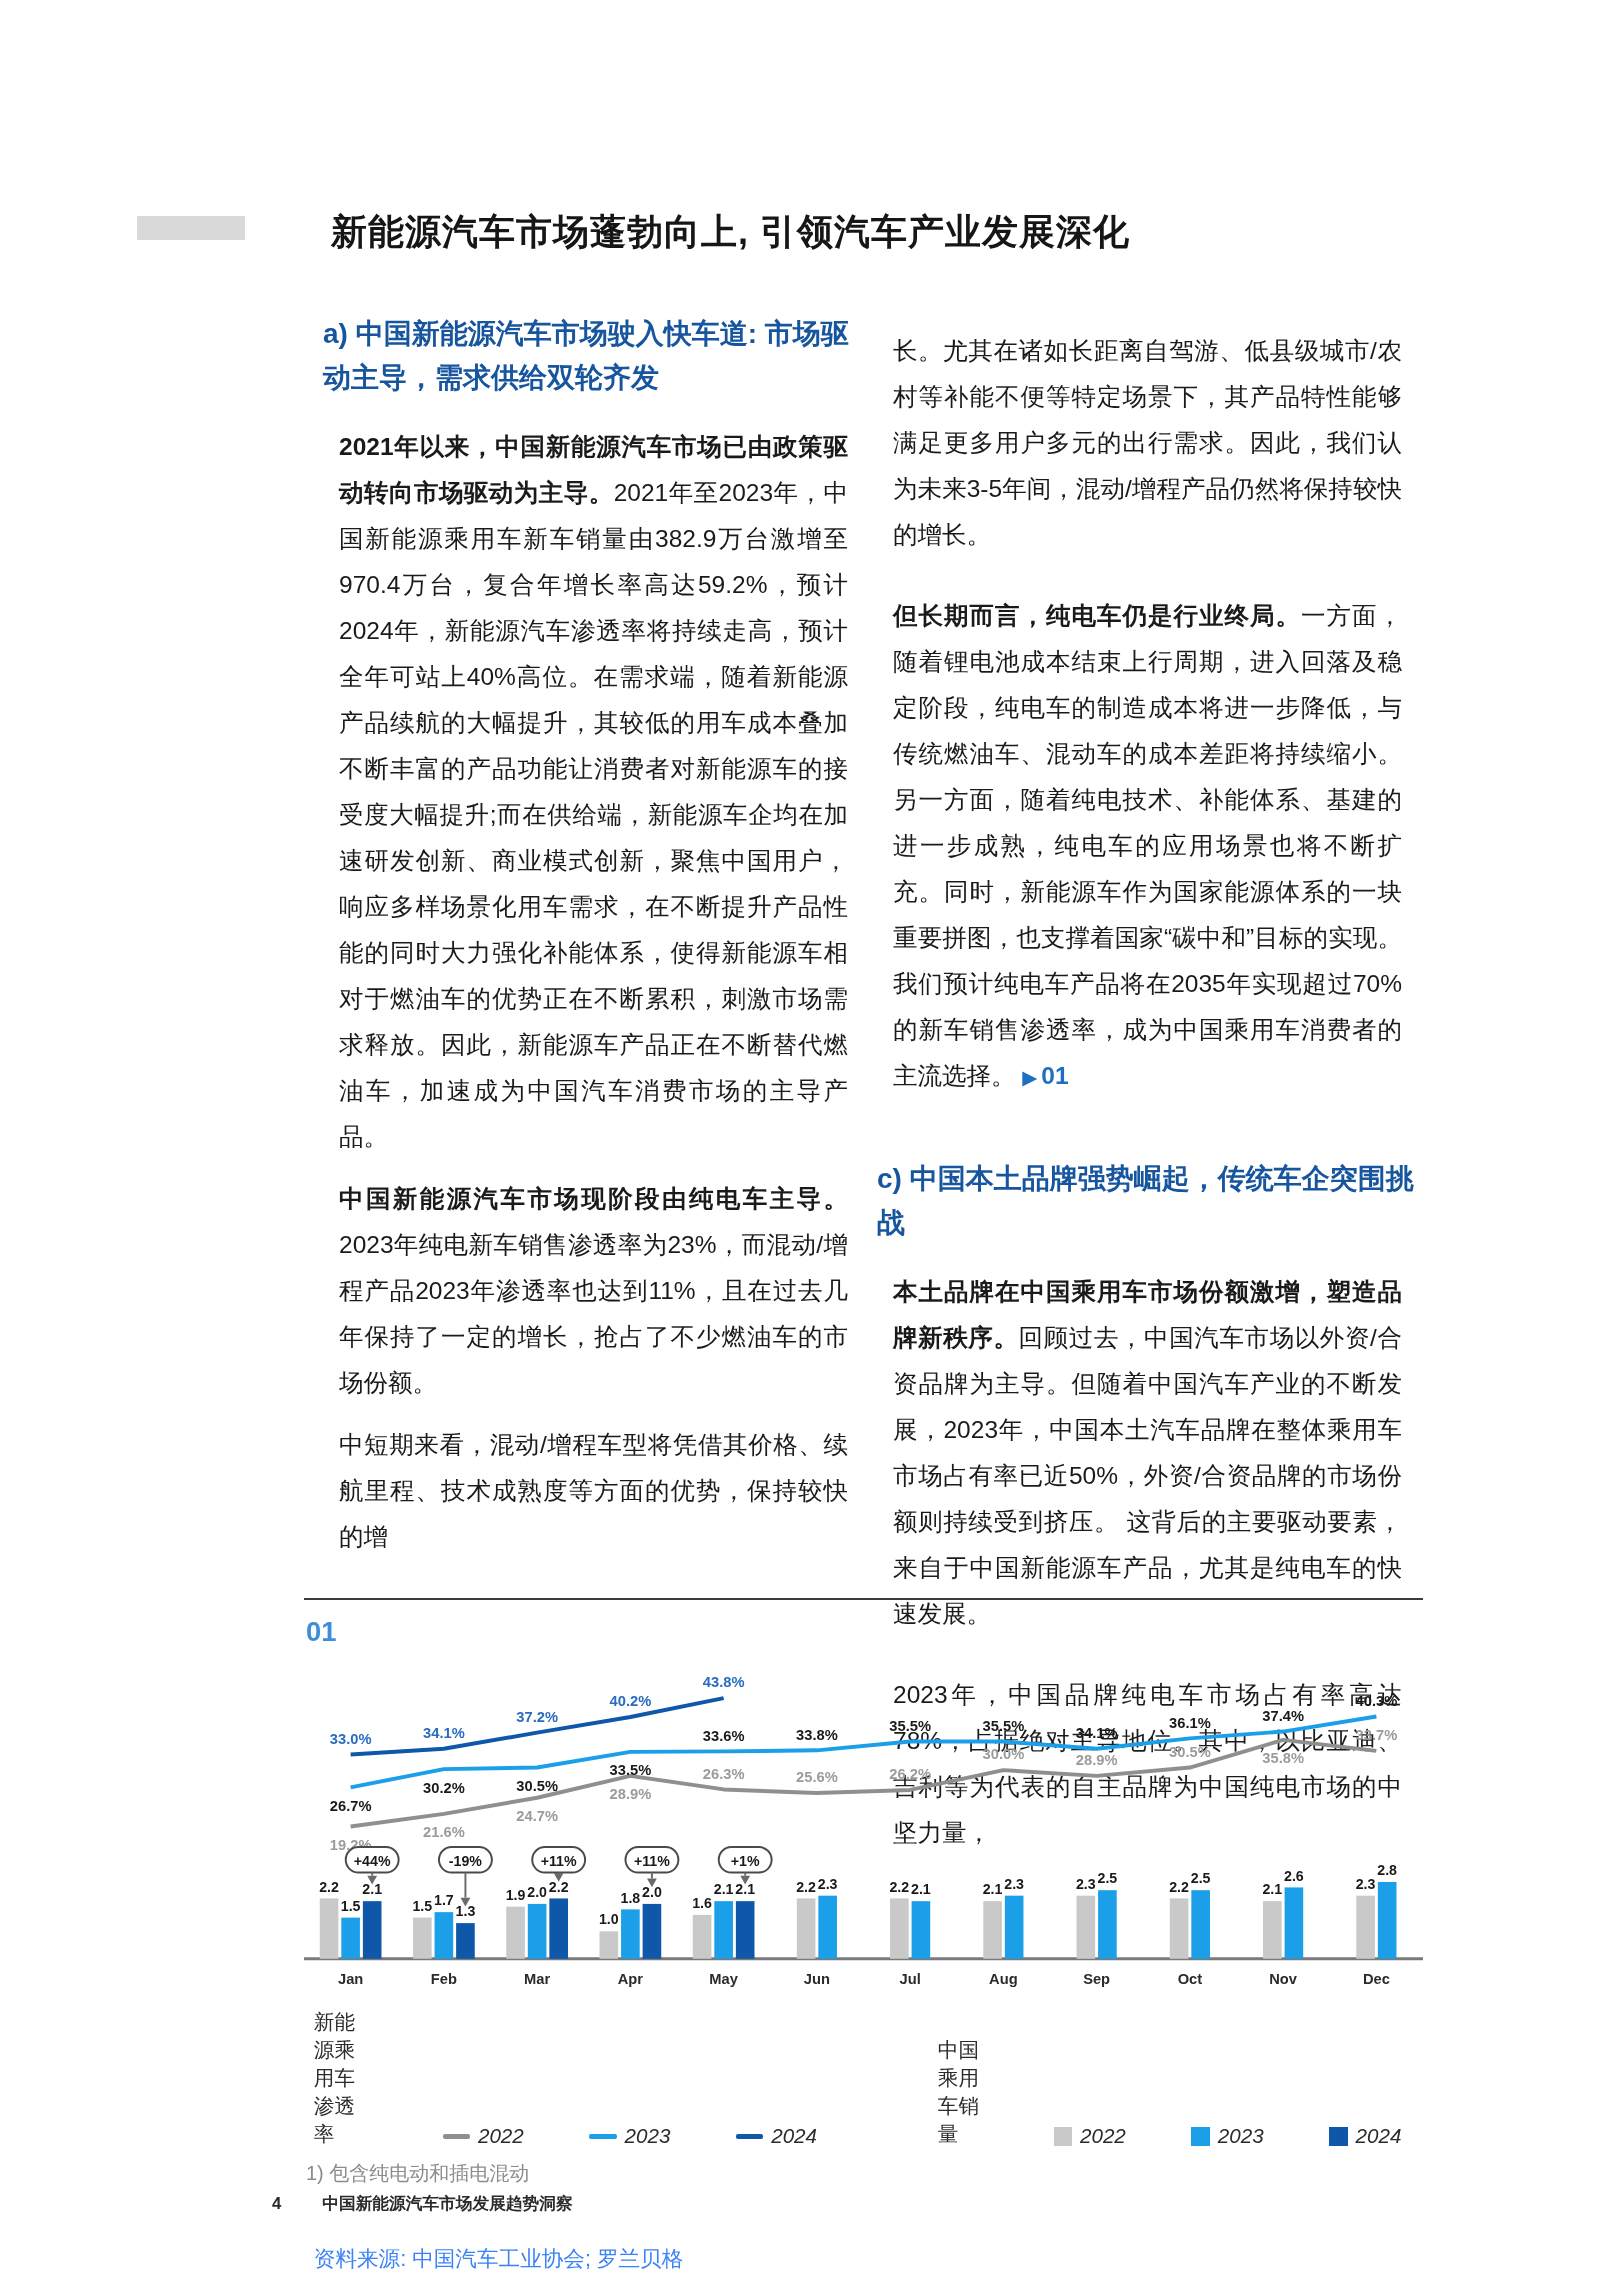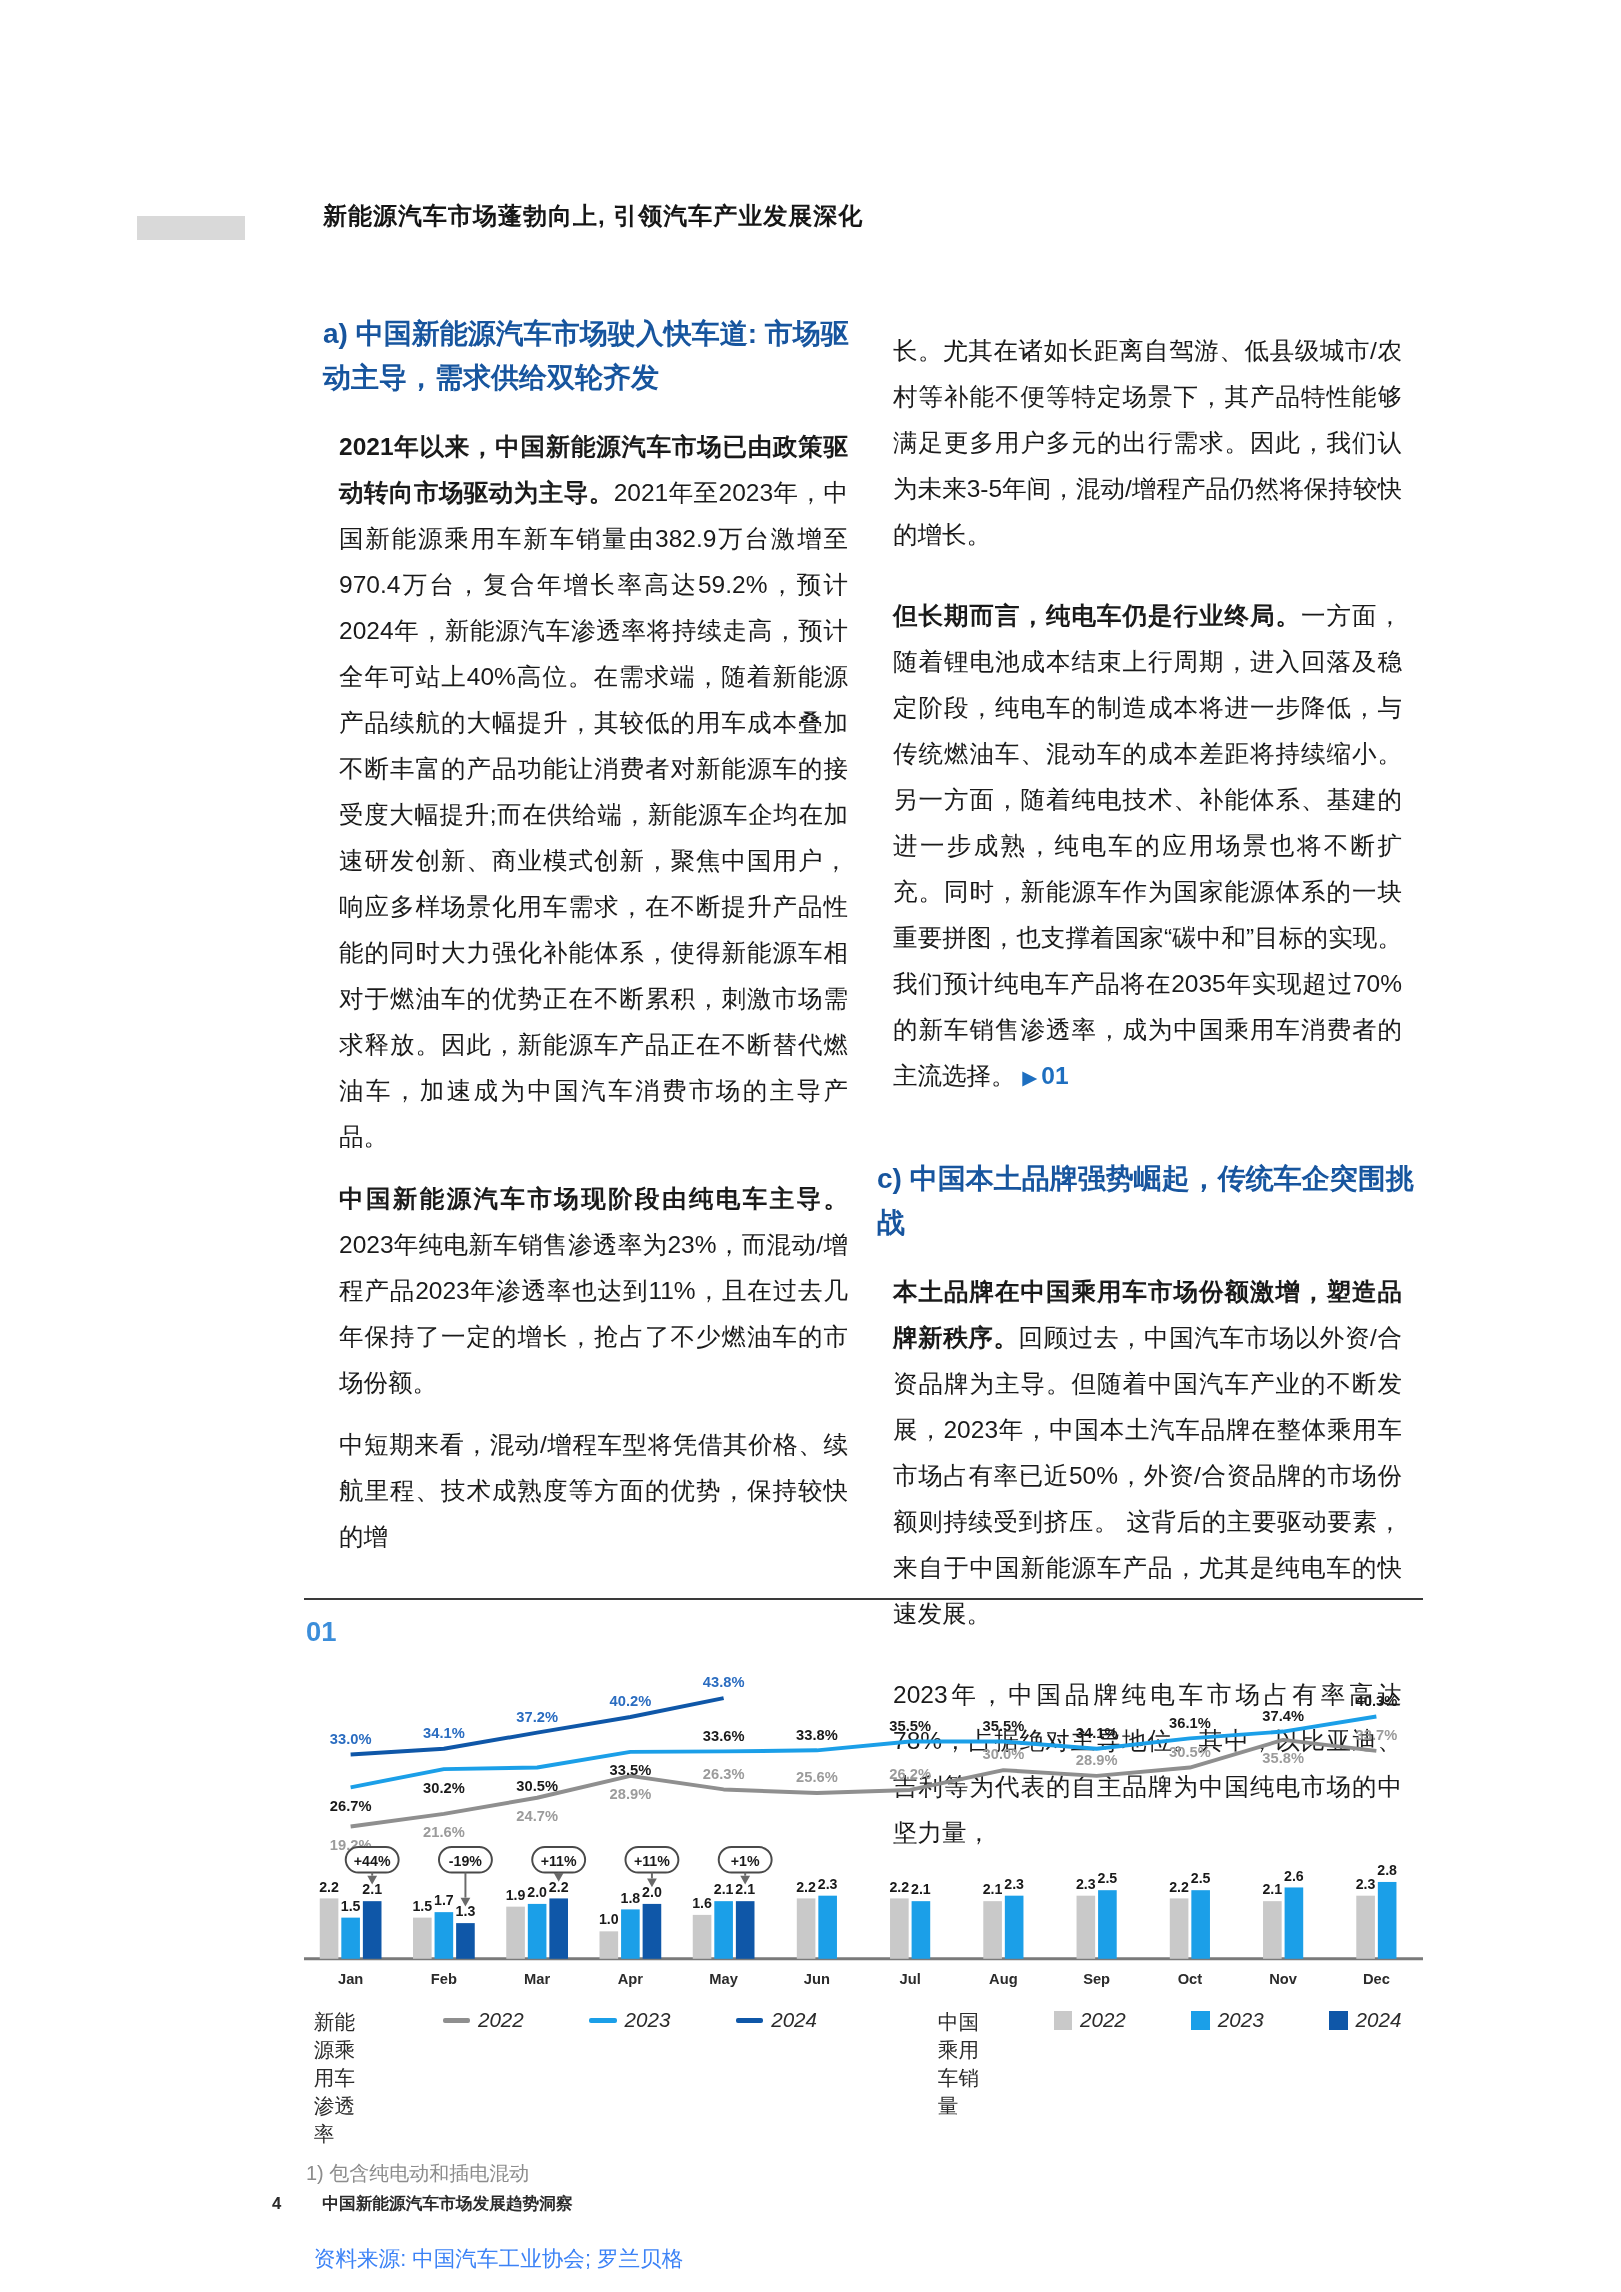--- a/index.html
+++ b/index.html
@@ -1,37 +1,37 @@
 <!DOCTYPE html>
 <html><head>
 <meta charset="utf-8">
 <style>
   html,body{margin:0;padding:0;background:#e8e8e8;}
   .page{position:relative;width:1621px;height:2293px;background:#ffffff;margin:0 auto;
         font-family:"Liberation Sans","DejaVu Sans",sans-serif;color:#1a1a1a;overflow:hidden;}
   .accent-bar{position:absolute;left:137px;top:216px;width:108px;height:23.5px;background:#d9d9d9;}
-  .page-title{position:absolute;left:323px;top:200px;margin:0;font-size:24px;font-weight:bold;
+  .page-title{position:absolute;left:323px;top:200px;margin:8px;font-size:36px;font-weight:bold;
               color:#161616;letter-spacing:1px;white-space:nowrap;}
   .col{position:absolute;top:312px;width:541px;}
   .col-left{left:323px;}
   .col-right{left:877px;}
   h2.sec{color:#17559e;font-size:28px;line-height:44px;font-weight:bold;margin:0 0 23.5px 0;}
   h2.sec.mt{margin-top:57px;}
   .col p{font-size:24.5px;line-height:46px;margin:16px;text-align:justify;}
   .col p.gap{margin-top:35px;}
   .lead{font-weight:bold;}
   .ref{color:#1e6fc0;font-weight:bold;white-space:nowrap;}
   .ref .tri{font-size:19.6px;letter-spacing:3.9px;}
   
   .chart{position:absolute;left:304px;top:1598px;width:1119px;border-top:2px solid #3a3a3a;}
   .chart-title-row{display:flex;align-items:baseline;margin-top:15.7px;}
   .chart-num{color:#3c8eda;font-size:27.4px;font-weight:bold;margin-left:2px;}
   .chart-title{color:#141414;font-size:27.4px;font-weight:bold;margin-left:47px;}
   .chart-svg-wrap{margin-top:7.8px;}
-  .legend-row{display:flex;align-items:flex-start;font-size:20.6px;color:#2b2b2b;margin-top:5.9px;padding-left:9.8px;gap:44px;}
+  .legend-row{display:flex;align-items:flex-end;font-size:20.6px;color:#2b2b2b;margin-top:5.9px;padding-left:9.8px;gap:44px;}
   .legend-row .lg-title{margin-right:25.5px;}
   .lg-item{display:flex;align-items:center;margin-right:21.6px;font-style:italic;}
   .lg-line{display:inline-block;width:27.4px;height:4.9px;border-radius:2px;margin-right:7.8px;}
   .lg-sq{display:inline-block;width:18.6px;height:18.6px;margin-right:7.8px;}
   .lg-gap{width:35px;}
   .footnote{font-size:20px;color:#8c8c8c;margin-top:11.8px;padding-left:2px;}
   .source{font-size:21.6px;color:#3b82f6;margin-top:57px;padding-left:9.8px;}
   .footer{position:absolute;left:272px;top:2192px;display:flex;align-items:baseline;font-size:16.7px;color:#2b2b2b;}
   .footer .pn{font-weight:bold;margin-right:41px;}
   .footer .ft{font-weight:bold;}

